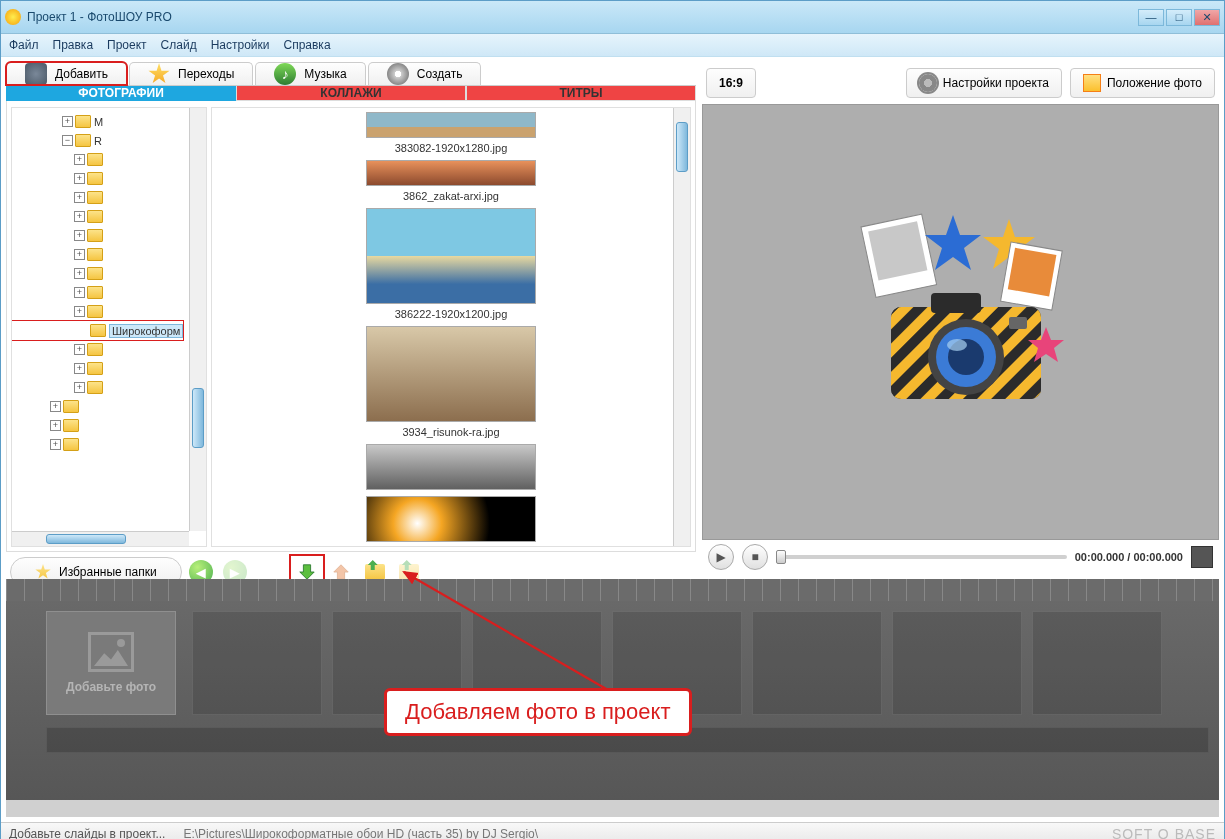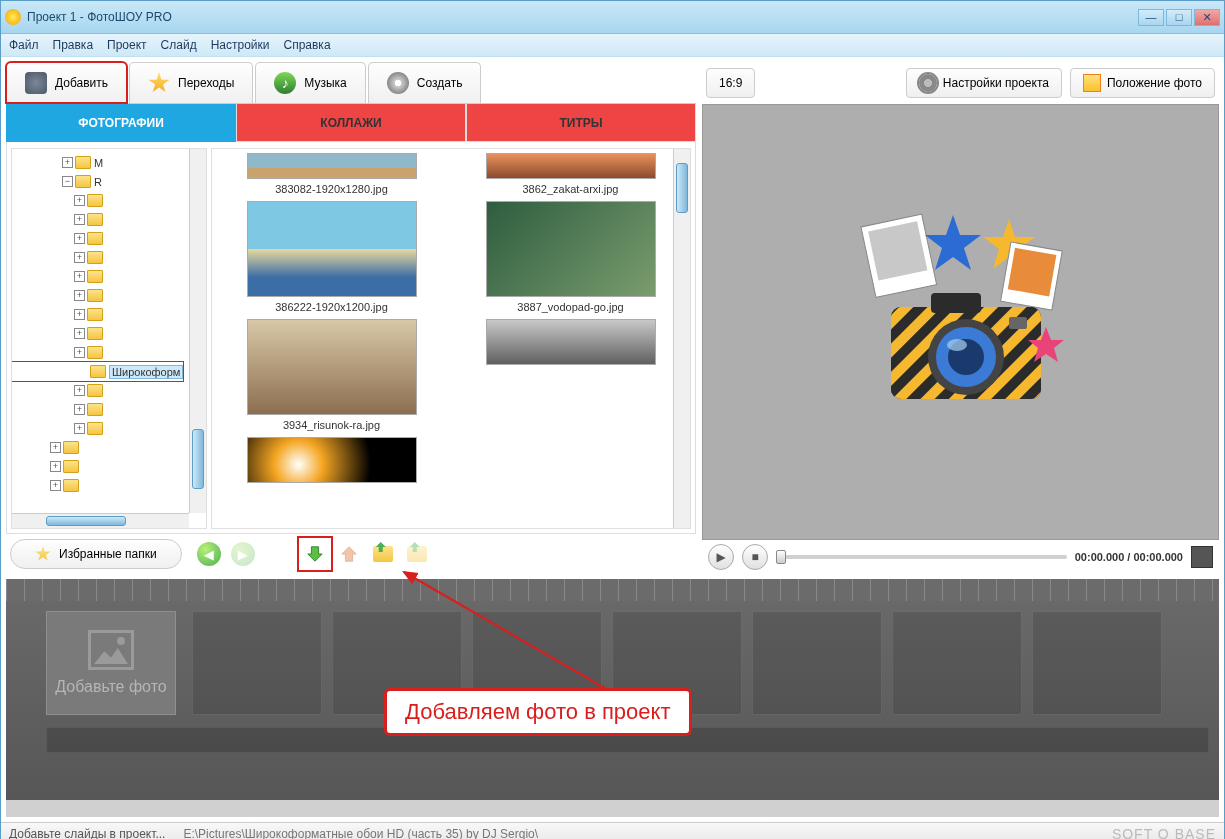--- a/index.html
+++ b/index.html
@@ -30,60 +30,60 @@
 .tree-row .exp{width:11px;height:11px;border:1px solid #888;background:#fff;display:inline-flex;align-items:center;justify-content:center;font-size:9px;line-height:1;color:#555;margin-right:2px}
 .tree-row .fld{width:16px;height:13px;background:linear-gradient(#fce38a,#f5c542);border-radius:1px;margin-right:3px;border:1px solid #d4a017}
 .tree-row.sel .lbl{background:#cde8f9;border:1px solid #7fb8dc;padding:0 2px}
 .tree-row.sel{outline:1.5px solid #d91e1e}
 .tree-row .lbl{font-size:11px;color:#333}
 .tree-vscroll{position:absolute;right:0;top:0;bottom:15px;width:17px;background:#f0f0f0;border-left:1px solid #ccc}
 .tree-vscroll .thumb{position:absolute;left:2px;right:2px;top:280px;height:60px;background:linear-gradient(90deg,#cde8f9,#7fb8dc);border:1px solid #5c9dc7;border-radius:3px}
 .tree-hscroll{position:absolute;left:0;right:17px;bottom:0;height:15px;background:#f0f0f0;border-top:1px solid #ccc}
 .tree-hscroll .thumb{position:absolute;top:2px;bottom:2px;left:34px;width:80px;background:linear-gradient(#cde8f9,#7fb8dc);border:1px solid #5c9dc7;border-radius:3px}
 .thumbs{flex:1;border:1px solid #e0e0e0;position:relative;overflow:hidden}
-.thumbs-inner{padding:4px;display:grid;grid-template-columns:1fr 1fr;gap:6px 8px}
+.thumbs-inner{padding:4px;display:grid;grid-template-columns:1fr;gap:6px 8px}
 .thumb-item{display:flex;flex-direction:column;align-items:center;gap:4px}
 .thumb-img{width:170px;height:96px;border:1px solid #aaa;background:#888}
 .thumb-img.half{height:26px}
 .thumb-lbl{font-size:11px;color:#333;text-align:center}
 .thumbs-vscroll{position:absolute;right:0;top:0;bottom:0;width:17px;background:#f0f0f0;border-left:1px solid #ccc}
 .thumbs-vscroll .thumb{position:absolute;left:2px;right:2px;top:14px;height:50px;background:linear-gradient(90deg,#cde8f9,#7fb8dc);border:1px solid #5c9dc7;border-radius:3px}
-.browser-bottom{height:40px;display:flex;align-items:center;padding:6px 4px;gap:10px}
+.browser-bottom{height:40px;display:flex;align-items:center;padding:6px 4px;gap:2px}
 .fav-btn{height:30px;padding:0 24px;background:linear-gradient(#fefefe,#f0f0f0);border:1px solid #ccc;border-radius:15px;display:flex;align-items:center;gap:8px;cursor:pointer}
 .fav-btn .star{width:16px;height:16px;background:linear-gradient(#fce38a,#f5c542);clip-path:polygon(50% 0,61% 35%,98% 35%,68% 57%,79% 91%,50% 70%,21% 91%,32% 57%,2% 35%,39% 35%)}
 .nav-btns{display:flex;gap:8px;align-items:center;margin-left:4px}
 .nav-btn{width:26px;height:26px;display:flex;align-items:center;justify-content:center;cursor:pointer}
 .nav-circle{width:24px;height:24px;border-radius:50%;background:radial-gradient(circle at 35% 30%,#b8f07a,#4caf50);display:flex;align-items:center;justify-content:center;color:#fff;font-size:13px}
 .nav-circle.dis{background:radial-gradient(circle at 35% 30%,#d0f0b0,#a5d6a7);opacity:.6}
 .arr-down{width:18px;height:18px;position:relative}
 .nav-btn.highlighted{outline:2px solid #d91e1e;outline-offset:3px}
 .arr-up{opacity:.45}
 .fold-icon{width:20px;height:16px;background:linear-gradient(#fce38a,#f5c542);border-radius:2px;position:relative}
 .fold-icon.dis{opacity:.4}
 .fold-icon::after{content:"";position:absolute;top:-4px;left:3px;width:10px;height:10px;background:#4caf50;clip-path:polygon(50% 0,100% 50%,70% 50%,70% 100%,30% 100%,30% 50%,0 50%)}
 .right{flex:1;display:flex;flex-direction:column}
 .right-top{height:42px;display:flex;align-items:center;gap:8px;padding:0 4px}
-.aspect-btn{height:30px;padding:0 12px;background:linear-gradient(#fefefe,#f0f0f0);border:1px solid #ccc;border-radius:4px;font-weight:normal;display:flex;align-items:center}
+.aspect-btn{height:30px;padding:0 12px;background:linear-gradient(#fefefe,#f0f0f0);border:1px solid #ccc;border-radius:4px;font-weight:bold;display:flex;align-items:center}
 .rt-btn{height:30px;padding:0 12px;background:linear-gradient(#fefefe,#f0f0f0);border:1px solid #ccc;border-radius:4px;display:flex;align-items:center;gap:6px;cursor:pointer}
 .rt-btn .ico{width:18px;height:18px}
 .preview{flex:1;background:#aeaeae;border:1px solid #999;display:flex;align-items:center;justify-content:center;position:relative}
 .preview-logo{width:260px;height:230px;position:relative}
 .player{height:34px;display:flex;align-items:center;gap:8px;padding:4px 6px;background:#fff}
 .play-btn{width:26px;height:26px;border-radius:50%;background:linear-gradient(#fefefe,#e0e0e0);border:1px solid #aaa;display:flex;align-items:center;justify-content:center;color:#555;cursor:pointer}
 .slider{flex:1;height:4px;background:#d0d0d0;border-radius:2px;position:relative}
 .slider .knob{position:absolute;left:0;top:-5px;width:10px;height:14px;background:linear-gradient(#fefefe,#ccc);border:1px solid #888;border-radius:2px}
 .timecode{font-size:11px;color:#333;font-weight:bold}
 .fs-btn{width:22px;height:22px;background:#555;border:1px solid #333;cursor:pointer}
 .timeline{flex:1;background:linear-gradient(#6b6b6b,#555);margin-top:5px;position:relative;overflow:hidden}
 .timeline::before{content:"";position:absolute;top:0;left:0;right:0;height:22px;background:repeating-linear-gradient(90deg,#888 0,#888 1px,#6b6b6b 1px,#6b6b6b 18px),linear-gradient(#7a7a7a,#6b6b6b)}
 .timeline-slot{position:absolute;top:32px;left:40px;width:130px;height:104px;background:#7a7a7a;border:1px solid #8f8f8f;display:flex;flex-direction:column;align-items:center;justify-content:center;gap:8px;color:#b5b5b5}
 .timeline-slot .ph-icon{width:46px;height:40px;border:3px solid #9a9a9a;position:relative}
 .timeline-slot .ph-icon::after{content:"";position:absolute;bottom:3px;left:3px;right:3px;height:16px;background:#9a9a9a;clip-path:polygon(0 100%,30% 20%,50% 60%,70% 0,100% 100%)}
 .timeline-slot .ph-icon::before{content:"";position:absolute;top:4px;right:6px;width:8px;height:8px;border-radius:50%;background:#9a9a9a}
-.timeline-add{font-size:16px;font-weight:normal}
+.timeline-add{font-size:12px;font-weight:bold}
 .timeline-empties{position:absolute;top:32px;left:186px;right:10px;height:104px;display:flex;gap:10px}
 .timeline-empty{width:130px;background:rgba(0,0,0,.12);border:1px solid rgba(255,255,255,.1)}
 .timeline-audio{position:absolute;left:40px;right:10px;top:148px;height:26px;background:rgba(0,0,0,.18);border:1px solid rgba(255,255,255,.08)}
 .tl-scroll{position:absolute;left:0;right:0;bottom:0;height:17px;background:#d0d0d0}
 .statusbar{height:22px;background:linear-gradient(#f8f8f8,#e8e8e8);border-top:1px solid #ccc;display:flex;align-items:center;padding:0 8px;gap:18px;color:#555}
 .statusbar .sb2{color:#777}
 .statusbar .logo{margin-left:auto;color:#bbb;font-size:14px;letter-spacing:1px}
 .callout{position:absolute;left:384px;top:688px;padding:8px 18px;background:#fff;border:3px solid #d91e1e;border-radius:6px;font-size:22px;color:#d91e1e;font-weight:400}
 .callout-arrow{position:absolute;left:398px;top:566px;width:220px;height:126px;pointer-events:none}
 
@@ -245,24 +245,20 @@
                   <div class="thumb-img half t1"></div>
                   <div class="thumb-lbl">383082-1920x1280.jpg</div>
                 </div>
               <div class="thumb-item">
                   <div class="thumb-img half t2"></div>
                   <div class="thumb-lbl">3862_zakat-arxi.jpg</div>
                 </div>
               <div class="thumb-item">
                   <div class="thumb-img t3"></div>
                   <div class="thumb-lbl">386222-1920x1200.jpg</div>
-                </div>
-              <div class="thumb-item">
-                  <div class="thumb-img t4"></div>
-                  <div class="thumb-lbl">3887_vodopad-go.jpg</div>
                 </div>
               <div class="thumb-item">
                   <div class="thumb-img t5"></div>
                   <div class="thumb-lbl">3934_risunok-ra.jpg</div>
                 </div>
               <div class="thumb-item">
                   <div class="thumb-img t7" style="height:46px"></div>
                 </div>
               <div class="thumb-item">
                   <div class="thumb-img t8" style="height:46px"></div>

